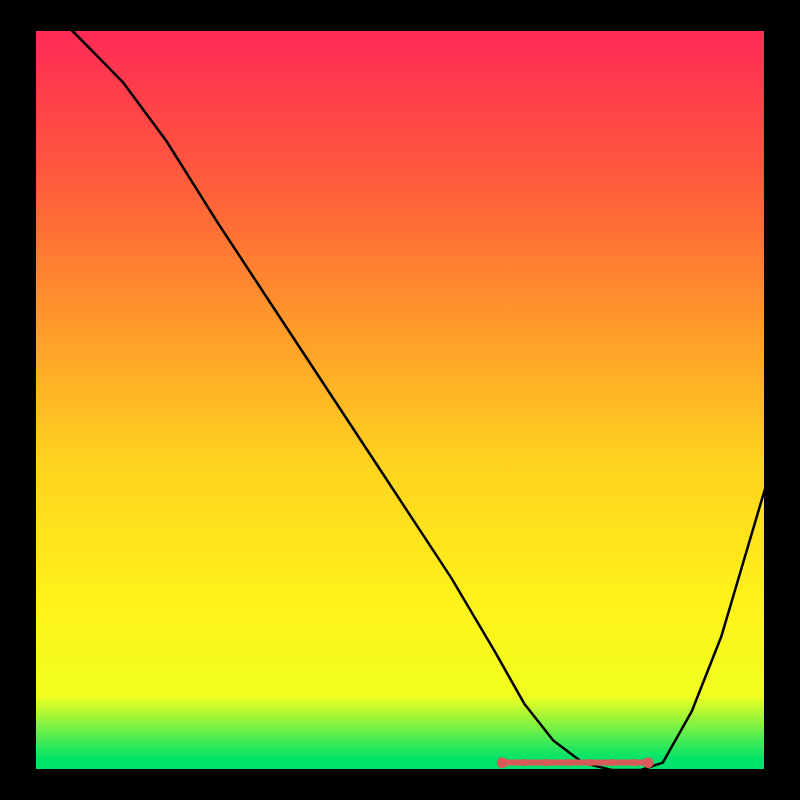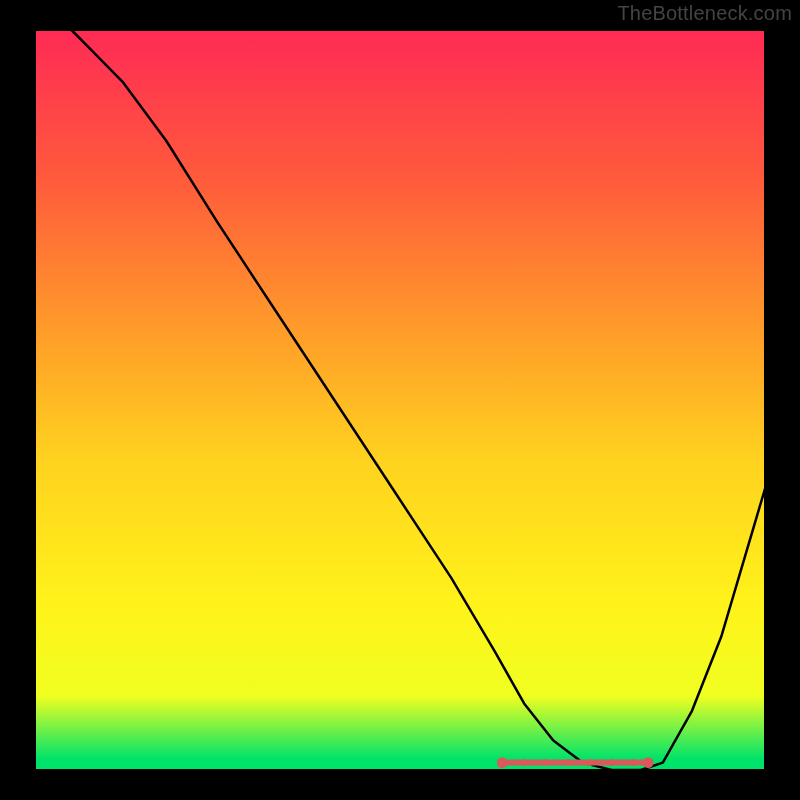--- a/index.html
+++ b/index.html
@@ -63,14 +63,13 @@
         <circle cx="524.1" cy="762.6" r="3.3000000000000003" fill="#d85a5a"></circle>
         <circle cx="546" cy="762.6" r="3.3000000000000003" fill="#d85a5a"></circle>
         <circle cx="567.9" cy="762.6" r="3.3000000000000003" fill="#d85a5a"></circle>
         <circle cx="589.8" cy="762.6" r="3.3000000000000003" fill="#d85a5a"></circle>
         <circle cx="611.7" cy="762.6" r="3.3000000000000003" fill="#d85a5a"></circle>
         <circle cx="633.5999999999999" cy="762.6" r="3.3000000000000003" fill="#d85a5a"></circle>
         <circle cx="648.1999999999999" cy="762.6" r="5.4" fill="#d85a5a"></circle>
       </g>
   </svg>
 
-  <div class="watermark">TheBottleneck.com</div>
 </div>
 
 </body></html>

